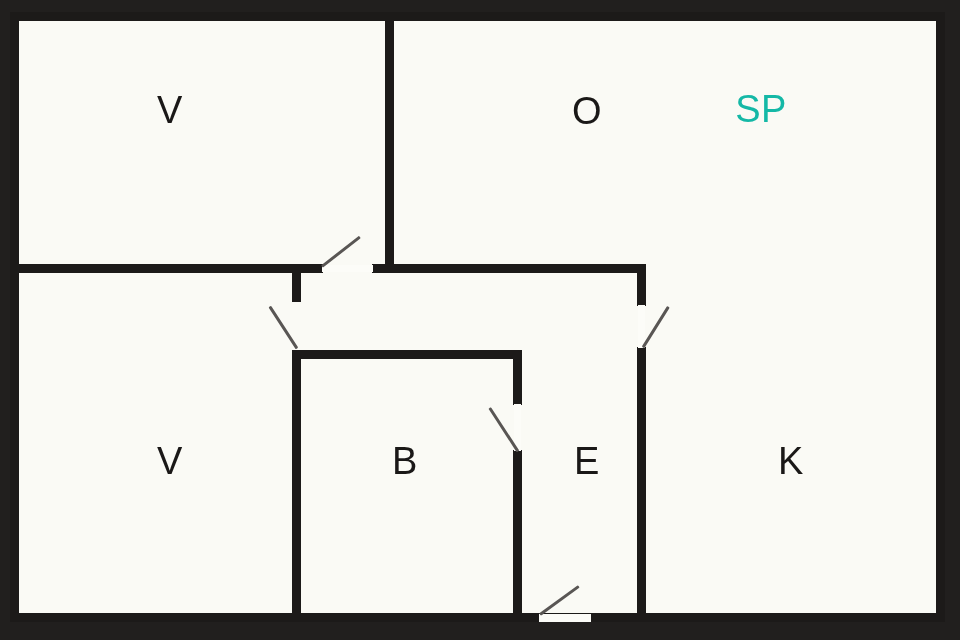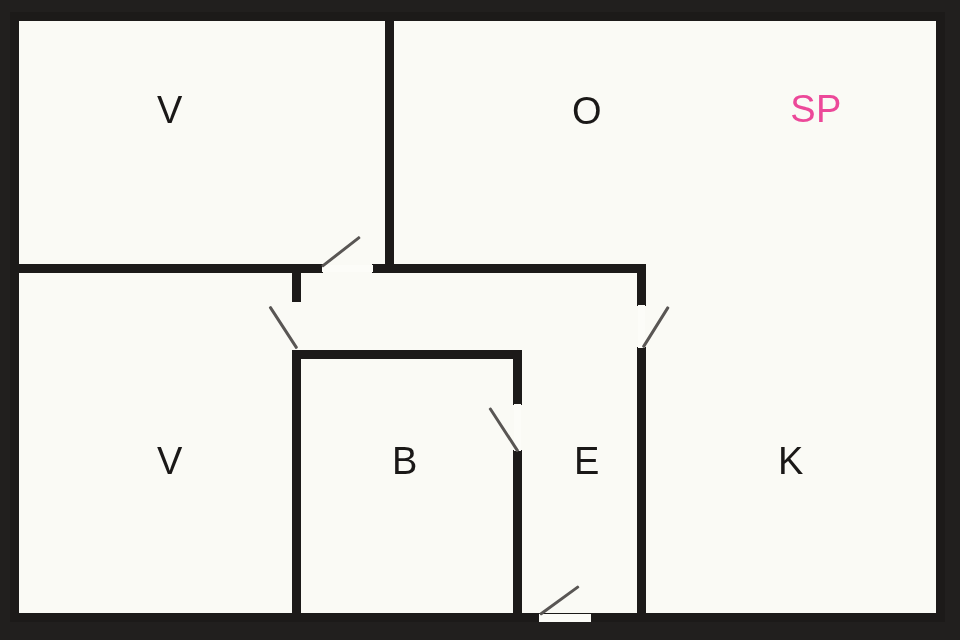--- a/index.html
+++ b/index.html
@@ -82,20 +82,20 @@
   <div id="doors-layer">
       <div class="door-leaf" style="left: 322px; top: 264.5px; width: 48px; height: 3px; background: rgb(89, 86, 84); transform: rotate(-38deg);"></div>
       <div class="door-leaf" style="left: 297px; top: 346.5px; width: 50px; height: 3px; background: rgb(89, 86, 84); transform: rotate(-123deg);"></div>
       <div class="door-leaf" style="left: 643px; top: 345.5px; width: 48px; height: 3px; background: rgb(89, 86, 84); transform: rotate(-58deg);"></div>
       <div class="door-leaf" style="left: 518px; top: 449.5px; width: 52px; height: 3px; background: rgb(89, 86, 84); transform: rotate(-123deg);"></div>
       <div class="door-leaf" style="left: 540px; top: 612.5px; width: 48px; height: 3px; background: rgb(89, 86, 84); transform: rotate(-36deg);"></div>
     </div>
   <div id="labels-layer">
       <div class="room-label" style="left: 170px; top: 110px; color: rgb(26, 24, 23);">V</div>
       <div class="room-label" style="left: 587px; top: 111px; color: rgb(26, 24, 23);">O</div>
-      <div class="room-label" style="left: 816px; top: 109px; color: #ec4899;">SP</div>
+      <div class="room-label" style="left: 761px; top: 109px; color: #14b8a6;">SP</div>
       <div class="room-label" style="left: 170px; top: 461px; color: rgb(26, 24, 23);">V</div>
       <div class="room-label" style="left: 405px; top: 461px; color: rgb(26, 24, 23);">B</div>
       <div class="room-label" style="left: 587px; top: 461px; color: rgb(26, 24, 23);">E</div>
       <div class="room-label" style="left: 791px; top: 461px; color: rgb(26, 24, 23);">K</div>
     </div>
 
 </div>
 
 </body></html>

